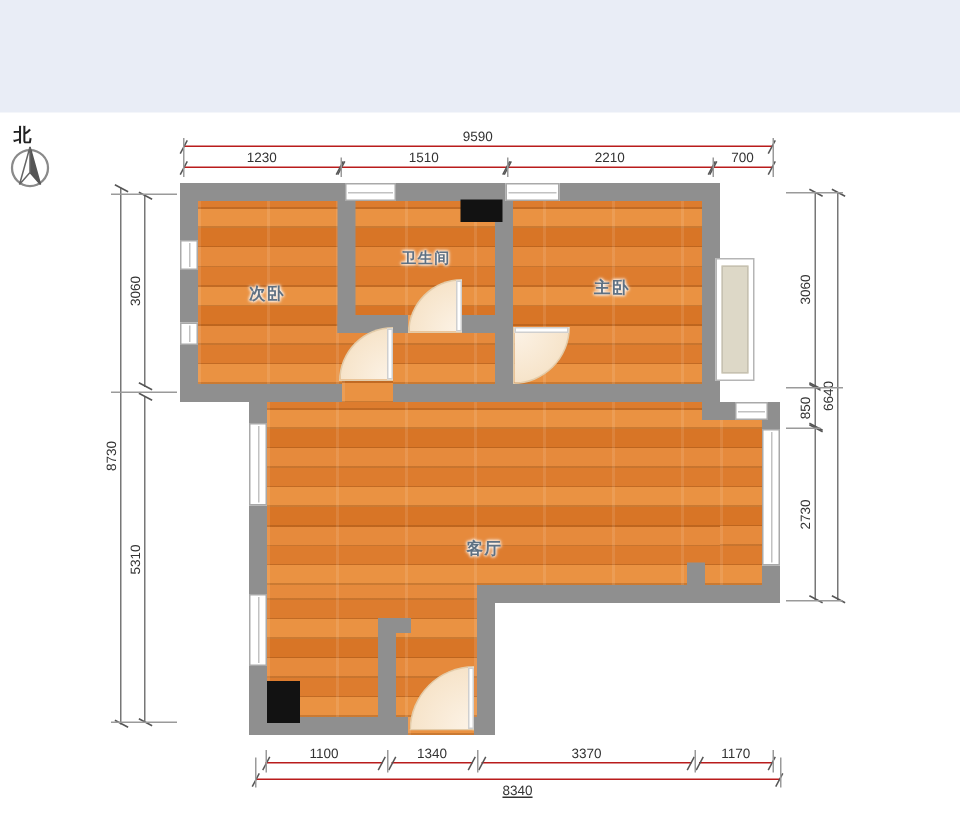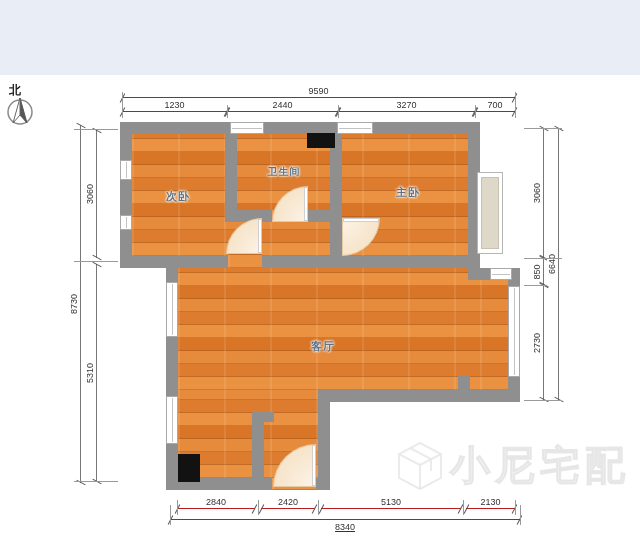--- a/index.html
+++ b/index.html
@@ -120,54 +120,54 @@
   <div class="abs door door-tl" style="left:273px;top:444px;width:43px;height:43px;">
     <div class="leaf-v"></div>
   </div>
 
   <div class="abs blackbox" style="left:307px;top:133px;width:28px;height:15px;"></div>
   <div class="abs blackbox" style="left:178px;top:454px;width:22px;height:28px;"></div>
 
   <div class="abs room-label" style="left:178px;top:196px;">次卧</div>
   <div class="abs room-label" style="left:284px;top:172px;font-size:10px;">卫生间</div>
   <div class="abs room-label" style="left:408px;top:192px;">主卧</div>
-  <div class="abs room-label" style="left:323px;top:346px;">客厅</div>
+  <div class="abs room-label" style="left:323px;top:366px;">客厅</div>
 
   <div class="abs dseg-h" style="left:122px;top:97px;width:393px;">
     <span class="dlab">9590</span>
   </div>
   <div class="abs dseg-h" style="left:122px;top:111px;width:105px;">
     <span class="dlab">1230</span>
   </div>
   <div class="abs dseg-h" style="left:227px;top:111px;width:111px;">
-    <span class="dlab">2440</span>
+    <span class="dlab">1510</span>
   </div>
   <div class="abs dseg-h" style="left:338px;top:111px;width:137px;">
-    <span class="dlab">3270</span>
+    <span class="dlab">2210</span>
   </div>
   <div class="abs dseg-h" style="left:475px;top:111px;width:40px;">
     <span class="dlab">700</span>
   </div>
   <div class="abs guide-v" style="left:122px;top:92px;height:26px;"></div>
   <div class="abs guide-v" style="left:227px;top:105px;height:13px;"></div>
   <div class="abs guide-v" style="left:338px;top:105px;height:13px;"></div>
   <div class="abs guide-v" style="left:475px;top:105px;height:13px;"></div>
   <div class="abs guide-v" style="left:515px;top:92px;height:26px;"></div>
 
   <div class="abs dseg-h" style="left:177px;top:508px;width:78px;">
-    <span class="dlab">2840</span>
+    <span class="dlab">1100</span>
   </div>
   <div class="abs dseg-h" style="left:261px;top:508px;width:54px;">
-    <span class="dlab">2420</span>
+    <span class="dlab">1340</span>
   </div>
   <div class="abs dseg-h" style="left:321px;top:508px;width:140px;">
-    <span class="dlab">5130</span>
+    <span class="dlab">3370</span>
   </div>
   <div class="abs dseg-h" style="left:466px;top:508px;width:49px;">
-    <span class="dlab">2130</span>
+    <span class="dlab">1170</span>
   </div>
   <div class="abs dseg-h" style="left:170px;top:519px;width:350px;">
     <span class="dlab dlab-below">8340</span>
   </div>
   <div class="abs guide-v" style="left:177px;top:500px;height:15px;"></div>
   <div class="abs guide-v" style="left:258px;top:500px;height:15px;"></div>
   <div class="abs guide-v" style="left:318px;top:500px;height:15px;"></div>
   <div class="abs guide-v" style="left:463px;top:500px;height:15px;"></div>
   <div class="abs guide-v" style="left:515px;top:500px;height:15px;"></div>
   <div class="abs guide-v" style="left:170px;top:505px;height:20px;"></div>
@@ -196,25 +196,14 @@
     <span class="dlab-v">2730</span>
   </div>
   <div class="abs dseg-v" style="left:558px;top:128px;height:272px;">
     <span class="dlab-v">6640</span>
   </div>
   <div class="abs guide-h" style="left:524px;top:128px;width:38px;"></div>
   <div class="abs guide-h" style="left:524px;top:258px;width:38px;"></div>
   <div class="abs guide-h" style="left:524px;top:285px;width:23px;"></div>
   <div class="abs guide-h" style="left:524px;top:400px;width:38px;"></div>
 
-  <div class="abs wm" style="left:396px;top:438px;">
-    <svg width="48" height="52" viewBox="0 0 48 52">
-      <g fill="none" stroke="rgba(210,210,210,.8)" stroke-width="2">
-        <polygon points="24,3 45,14 45,38 24,49 3,38 3,14"></polygon>
-        <polyline points="3,14 24,25 45,14"></polyline>
-        <line x1="24" y1="25" x2="24" y2="49"></line>
-        <polyline points="14,8 35,19 35,31"></polyline>
-      </g>
-    </svg>
-    <span class="wm-text">小尼宅配</span>
-  </div>
 
 </div>
 
 </body></html>

